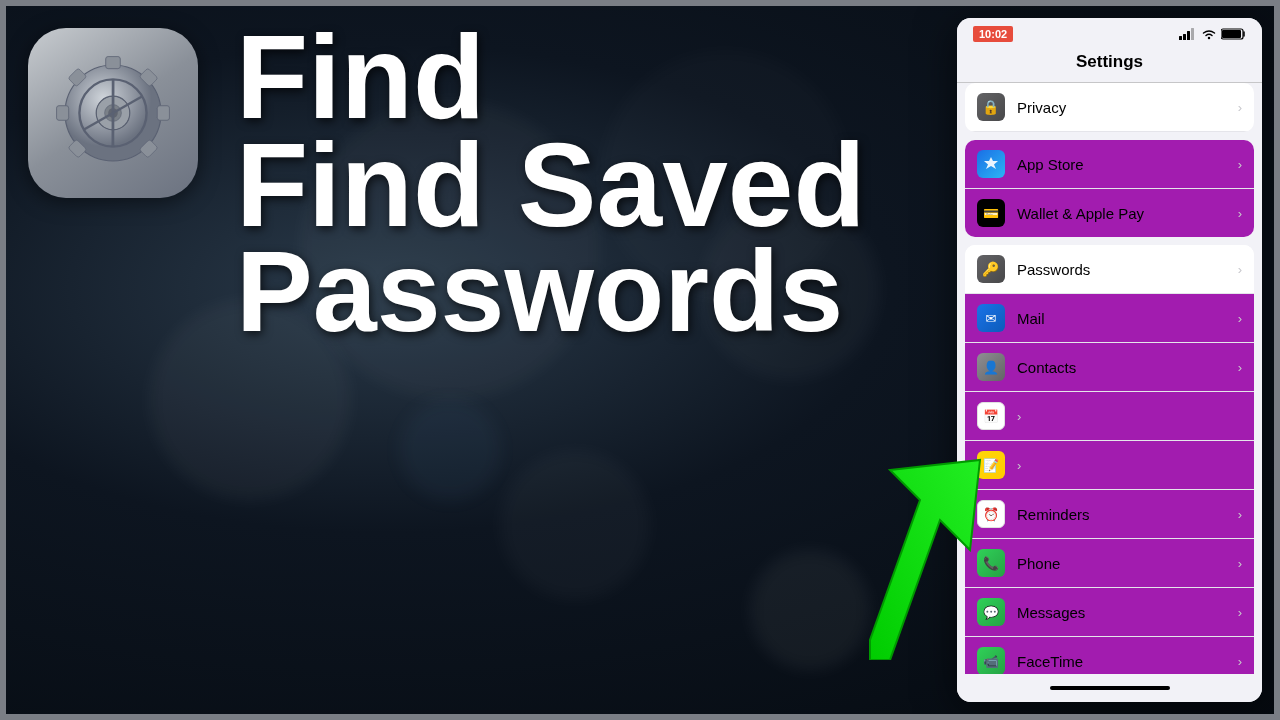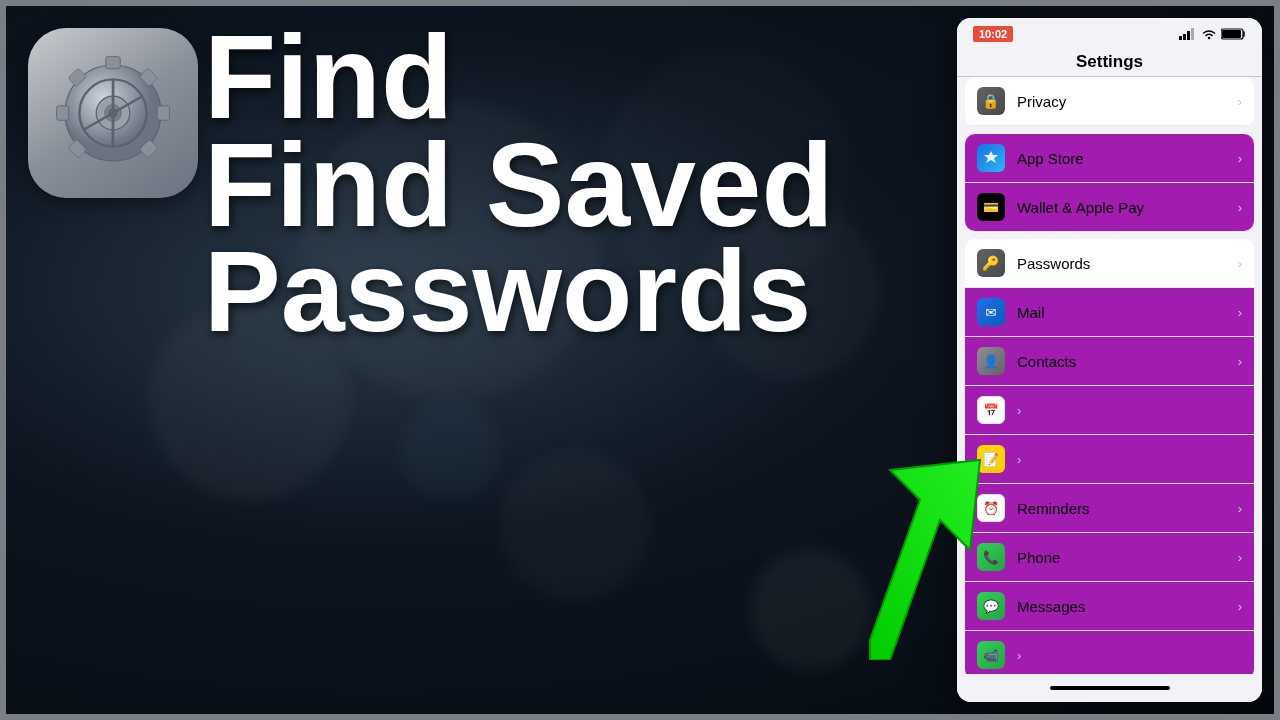--- a/index.html
+++ b/index.html
@@ -53,21 +53,21 @@
       background: linear-gradient(145deg, #c8ccd0, #8a9099, #6b7280);
       display: flex;
       align-items: center;
       justify-content: center;
       box-shadow: 0 4px 20px rgba(0,0,0,0.5);
     }
 
     
     .headline {
       position: absolute;
-      left: 204px;
+      left: 236px;
       top: 18px;
       color: white;
       font-weight: 800;
       line-height: 1.0;
       text-shadow: 2px 3px 10px rgba(0,0,0,0.7);
     }
 
     .headline .line1 { font-size: 118px; }
     .headline .line2 { font-size: 118px; margin-top: -10px; }
     .headline .line3 { font-size: 115px; margin-top: -10px; }
@@ -124,21 +124,21 @@
     .status-icons svg {
       fill: #000;
     }
 
     
     .settings-header {
       text-align: center;
       font-size: 17px;
       font-weight: 600;
       color: #000;
-      padding: 6px 0 4px;
+      padding: 6px 0 10px;
       background: #f2f2f7;
       border-bottom: 1px solid #c6c6c8;
     }
 
     
     .settings-list {
       flex: 1;
       overflow: hidden;
       background: #f2f2f7;
     }
@@ -412,20 +412,21 @@
         <div class="row-icon icon-messages">
           <span style="color:white;font-size:13px;">💬</span>
         </div>
         <span class="row-label">Messages</span>
         <span class="row-chevron">›</span>
       </div>
       <div class="settings-row">
         <div class="row-icon icon-facetime">
           <span style="color:white;font-size:13px;">📹</span>
         </div>
+        <span class="row-label">FaceTime</span>
         <span class="row-chevron">›</span>
       </div>
 
     </div>
 
   </div>
 
   <div style="padding:6px 0;background:#f2f2f7;">
     <div class="scroll-indicator"></div>
   </div>

